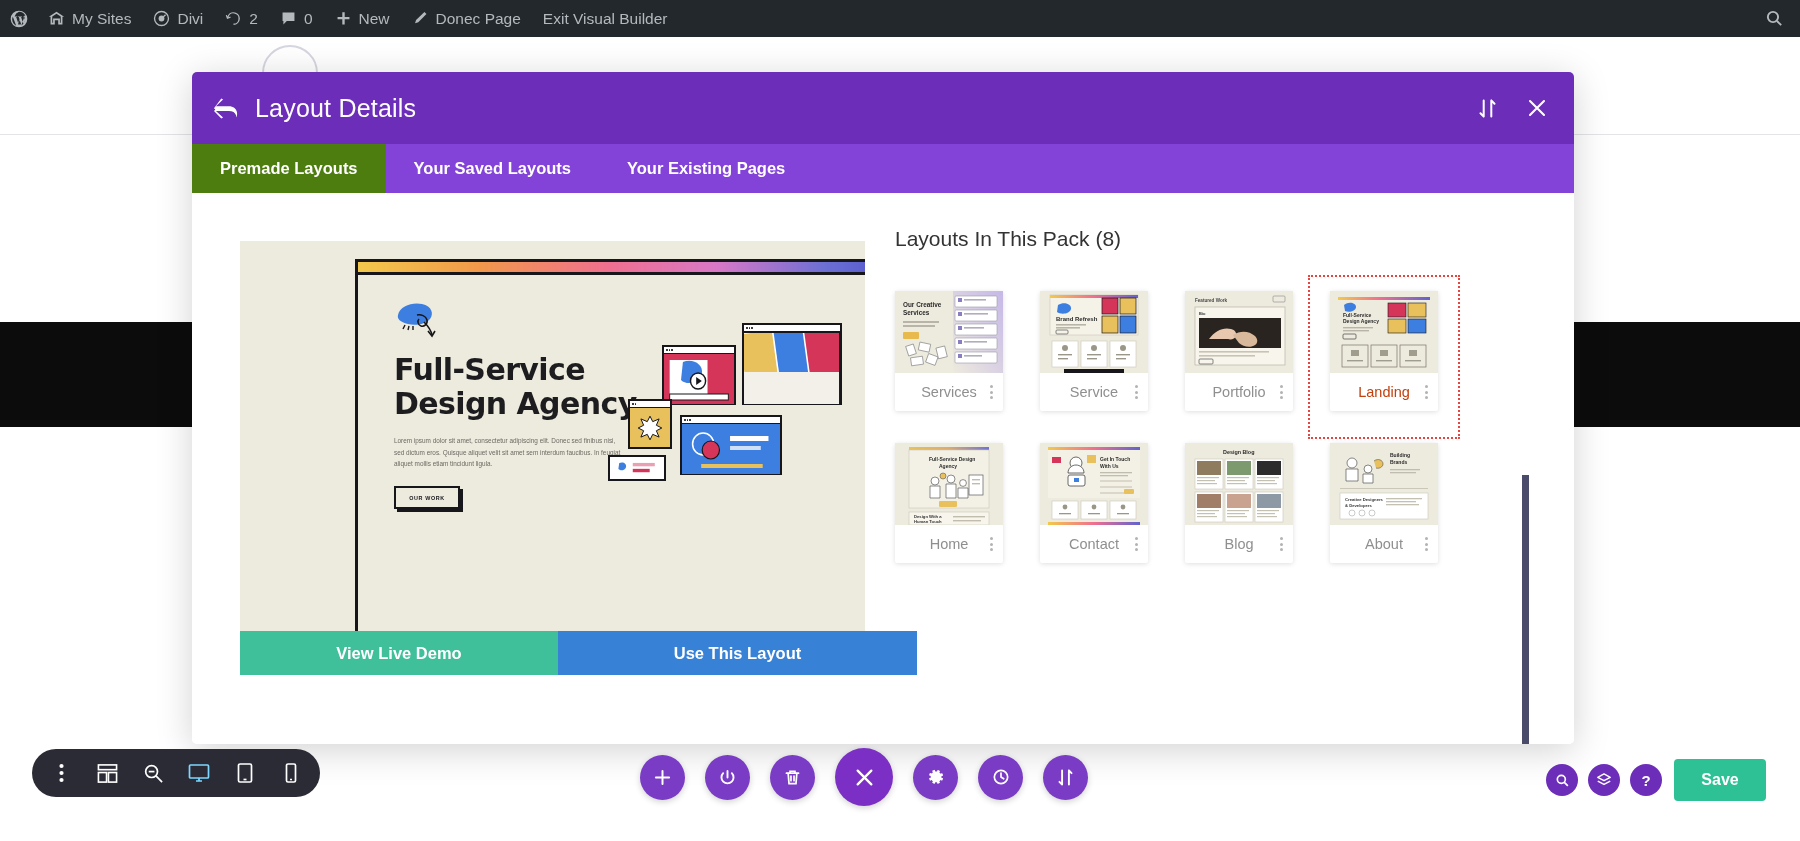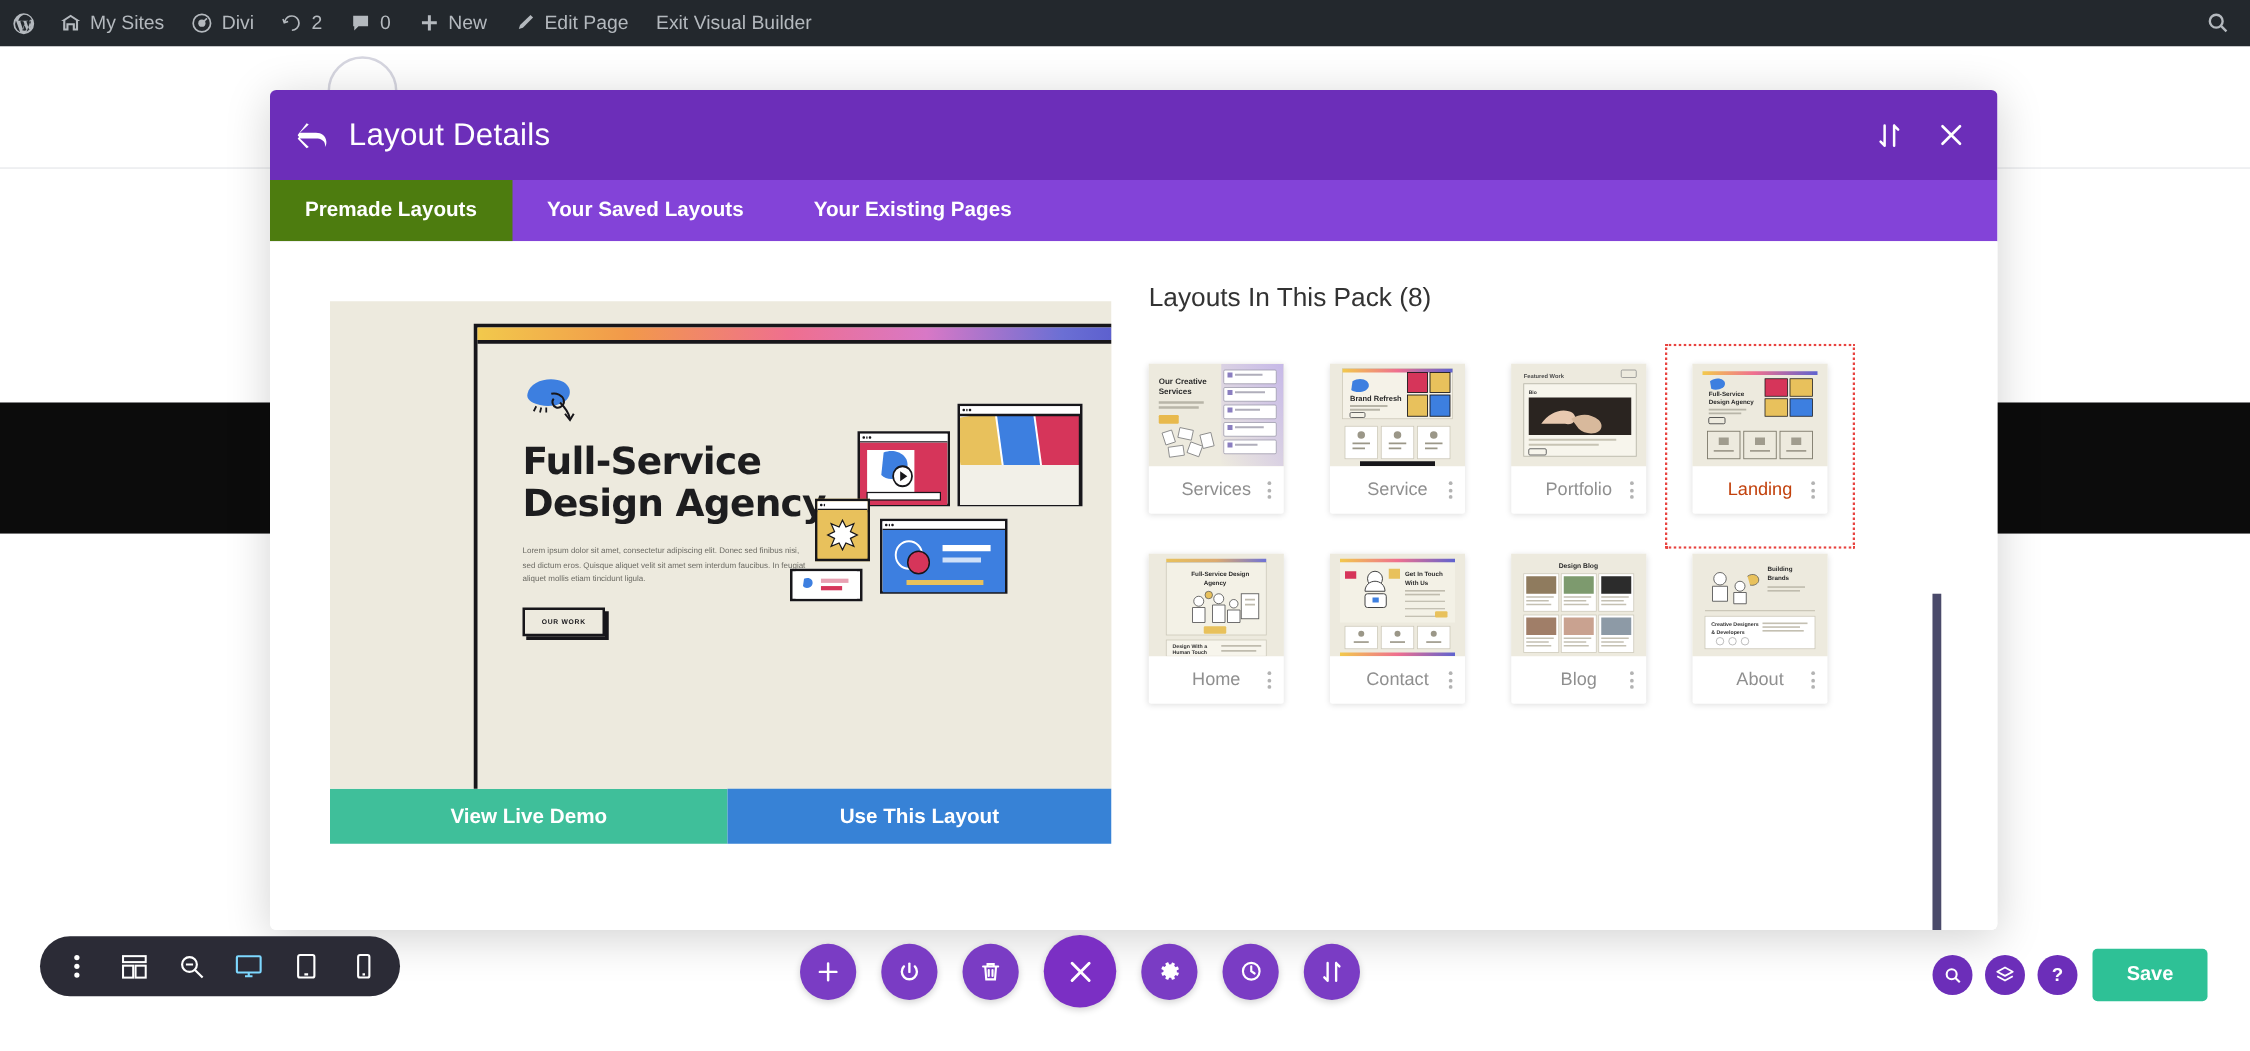--- a/index.html
+++ b/index.html
@@ -54,21 +54,21 @@
   .ghost-circle {
     position: absolute; top: 45px; left: 262px;
     width: 56px; height: 56px; border-radius: 50%;
     border: 2px solid #d6d6e0; background: #fff;
     z-index: 8;
     display:flex; align-items:center; justify-content:center;
   }
 
   
   .modal {
-    position: absolute; left: 216px; top: 72px;
+    position: absolute; left: 192px; top: 72px;
     width: 1382px; height: 672px;
     background: #fff;
     border-radius: 5px;
     box-shadow: 0 6px 36px rgba(0,0,0,.18);
     z-index: 30;
     display: flex; flex-direction: column;
     overflow: hidden;
   }
   .modal-header {
     height: 72px; background: #6c2eb9;
@@ -132,21 +132,21 @@
     box-shadow: 3px 3px 0 #17161a;
     display: flex; align-items: center; justify-content: center;
     font-size: 5.4px; font-weight: 800; letter-spacing: .6px; color: #17161a;
   }
   .pf-mockups { position: absolute; right: 18px; top: 48px; width: 230px; height: 190px; }
   .mk { position: absolute; border: 2px solid #17161a; background: #fff; }
   .mk-bar { height: 7px; border-bottom: 1.5px solid #17161a; background:#fff; display:flex; align-items:center; padding-left:2px; gap:1px;}
   .mk-dot { width:1.6px;height:1.6px;border-radius:50%;background:#17161a; }
 
   .preview-actions {
-    width: 625px; height: 44px; display: flex; margin-top: 0;
+    width: 677px; height: 44px; display: flex; margin-top: 0;
   }
   .btn-demo {
     flex: 0 0 318px; background: #3fbf9a; color: #fff;
     display: flex; align-items: center; justify-content: center;
     font-size: 16.5px; font-weight: 700; cursor: pointer;
   }
   .btn-use {
     flex: 1; background: #3782d6; color: #fff;
     display: flex; align-items: center; justify-content: center;
     font-size: 16.5px; font-weight: 700; cursor: pointer; position: relative;
@@ -295,21 +295,21 @@
       </svg>
     </span>
     <span>New</span>
   </div>
   <div class="ab-item">
     <span>
       <svg class="icon-svg" width="17" height="17" viewBox="0 0 20 20" fill="#b4b9be">
         <path d="M14.6 2.4 17 4.8 7.4 14.4 3.6 15.6l1.2-3.8L14.6 2.4z"></path>
       </svg>
     </span>
-    <span>Edit Page</span>
+    <span>Donec Page</span>
   </div>
   <div class="ab-item">
     <span>Exit Visual Builder</span>
   </div>
 
   <div class="ab-right">
     <div class="ab-item" style="padding-right:16px;">
       <span>
         <svg class="icon-svg" width="19" height="19" viewBox="0 0 20 20" fill="none" stroke="#b4b9be" stroke-width="2">
           <circle cx="8.4" cy="8.4" r="5.4"></circle>

